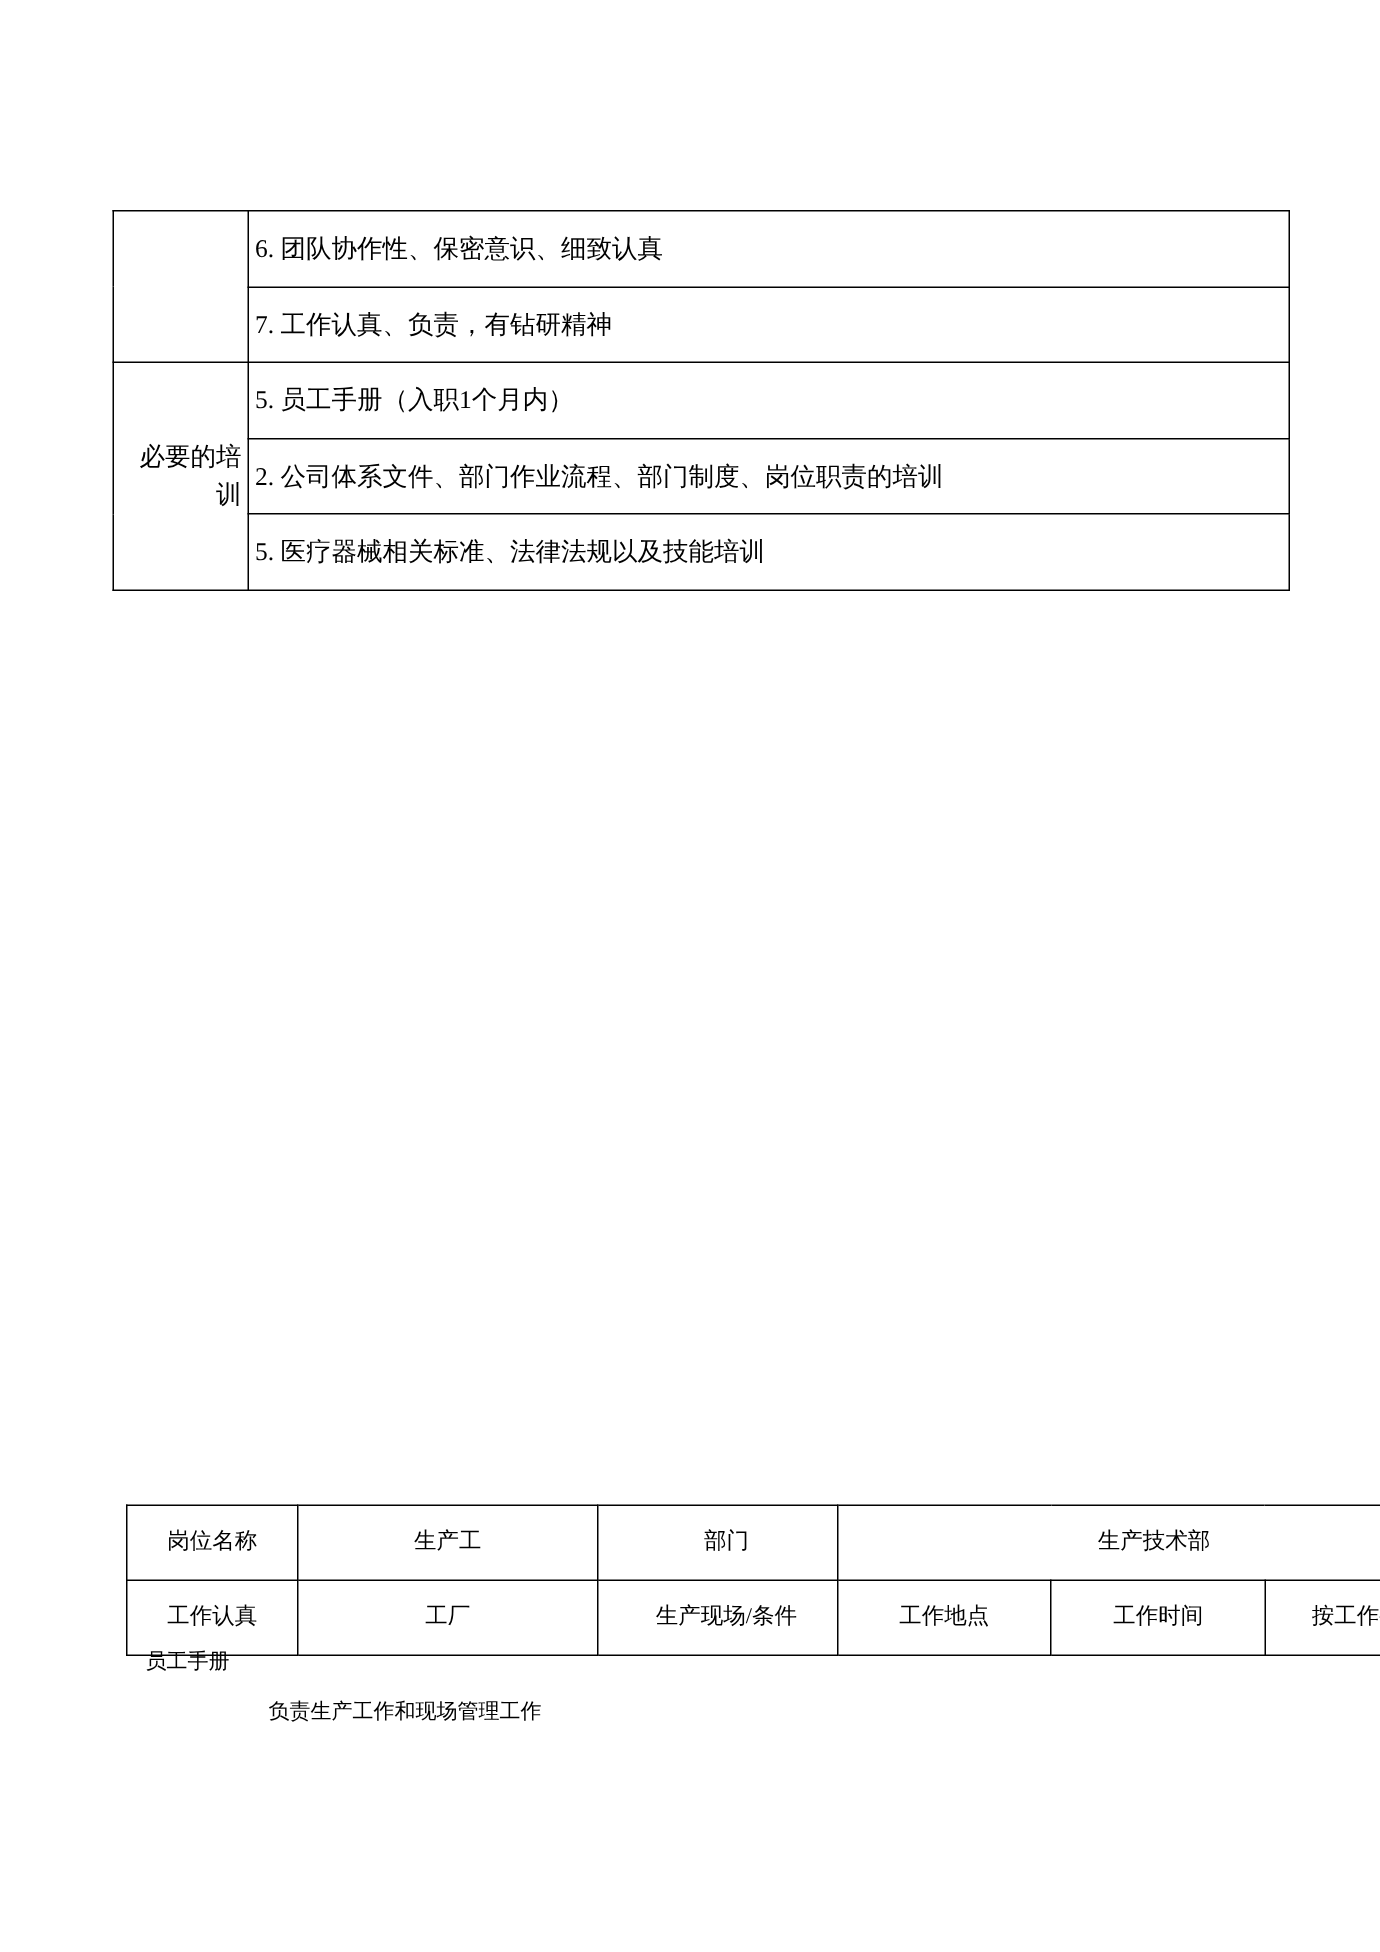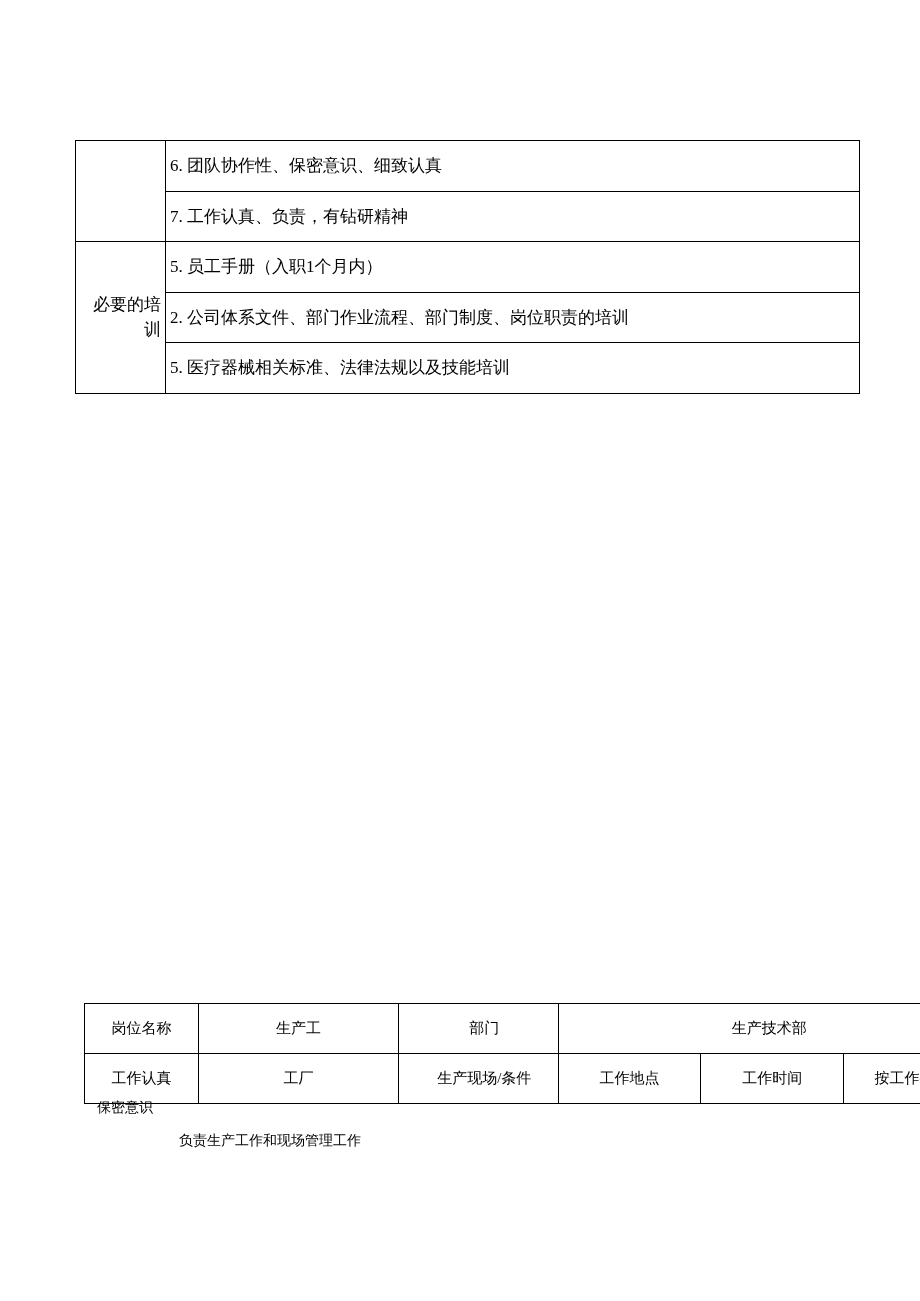--- a/index.html
+++ b/index.html
@@ -50,21 +50,21 @@
       padding: 14px 4px;
       vertical-align: middle;
       font-size: 15px;
       text-align: center;
       line-height: 1.4;
     }
     .table2 .c1 { width: 100px; }
     .table2 .c2 { width: 175px; }
     .table2 .c3 { width: 140px; padding-left: 16px; }
     .table2 .c4 { width: 125px; }
-    .table2 .c5 { width: 125px; }
+    .table2 .c5 { width: 125px; font-family: Liberation Mono, monospace; }
     .table2 .c6 { width: 120px; }
     .summary-row {
       position: absolute;
       top: 1097px;
       left: 75px;
       width: 785px;
       display: flex;
       font-size: 14px;
     }
     .summary-row .slabel {
@@ -115,15 +115,15 @@
     <td class="c2">工厂</td>
     <td class="c3">生产现场/条件</td>
     <td class="c4">工作地点</td>
     <td class="c5">工作时间</td>
     <td class="c6">按工作要求</td>
   </tr>
 </tbody>
   </table>
 
 <div class="summary-row">
-  <div class="slabel">保密意识</div>
+  <div class="slabel">员工手册</div>
   <div class="svalue">负责生产工作和现场管理工作</div>
 </div>
 
 </body></html>

